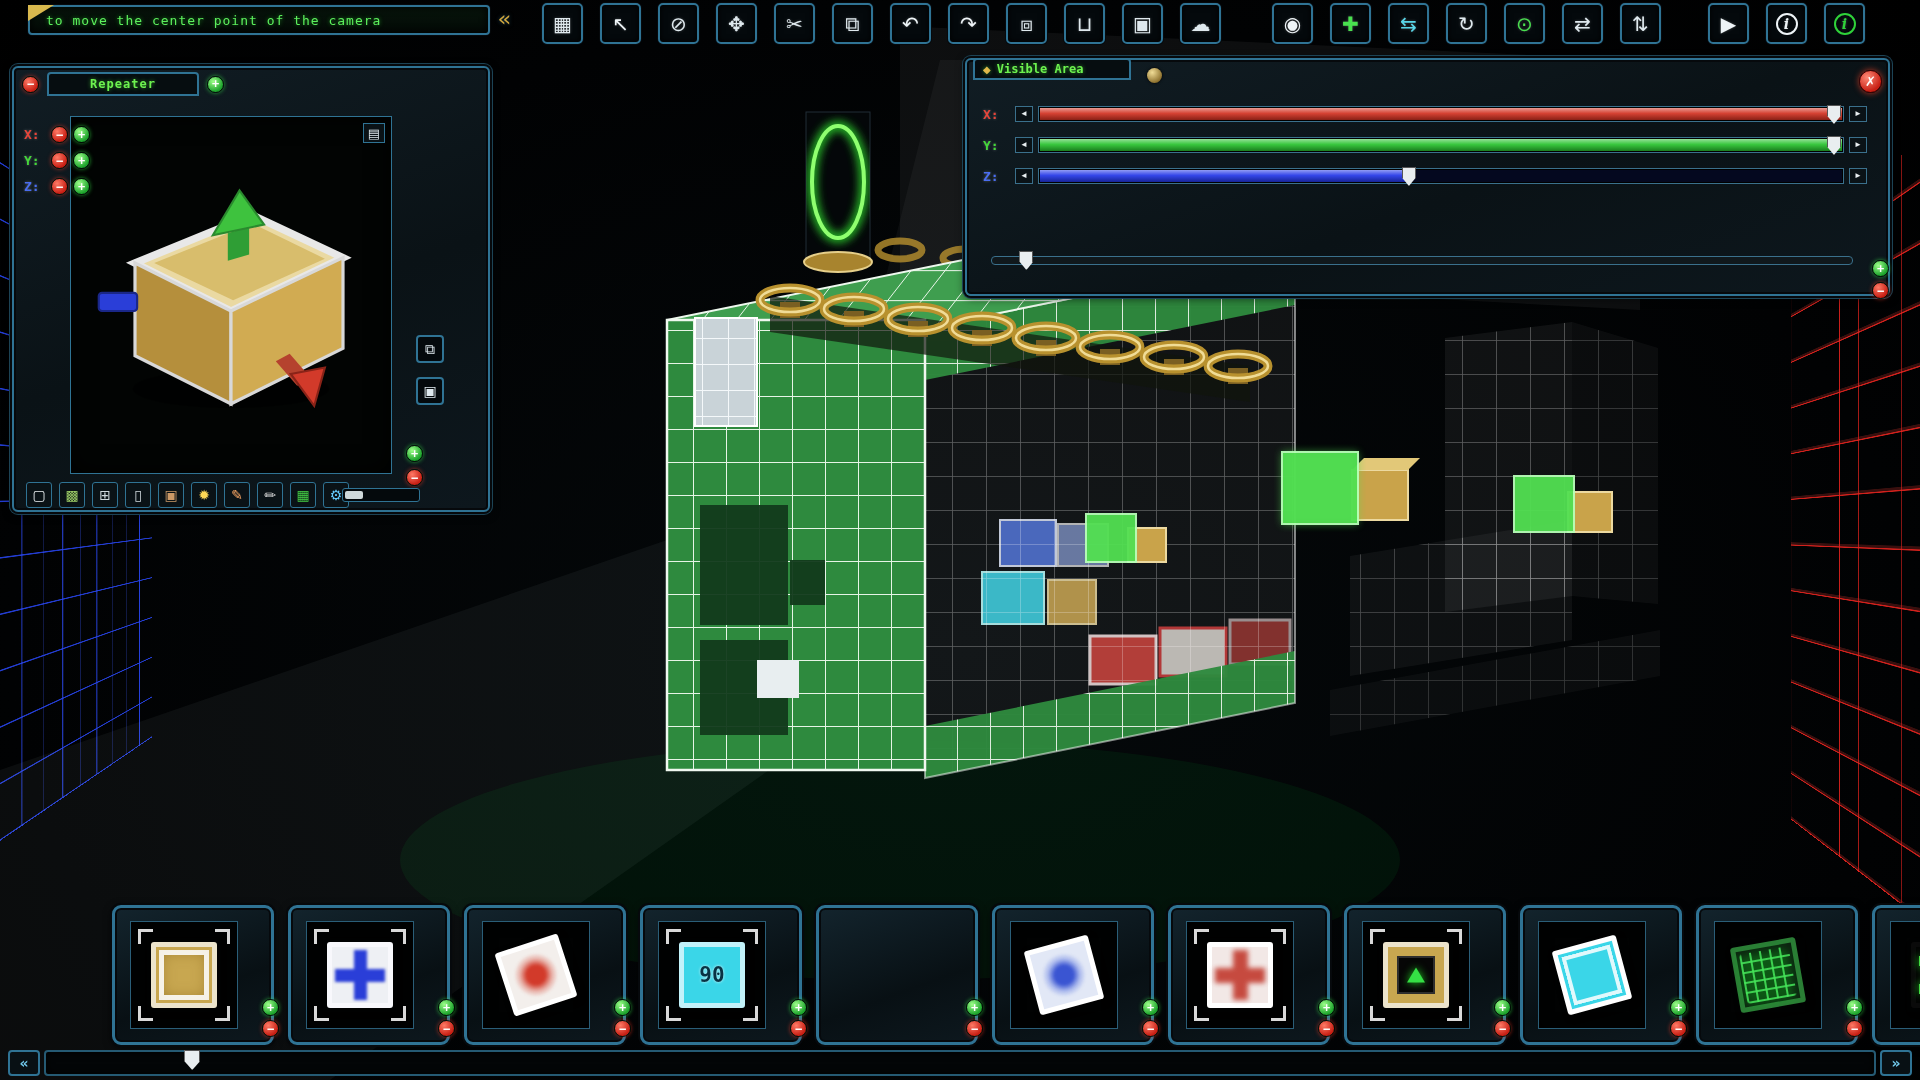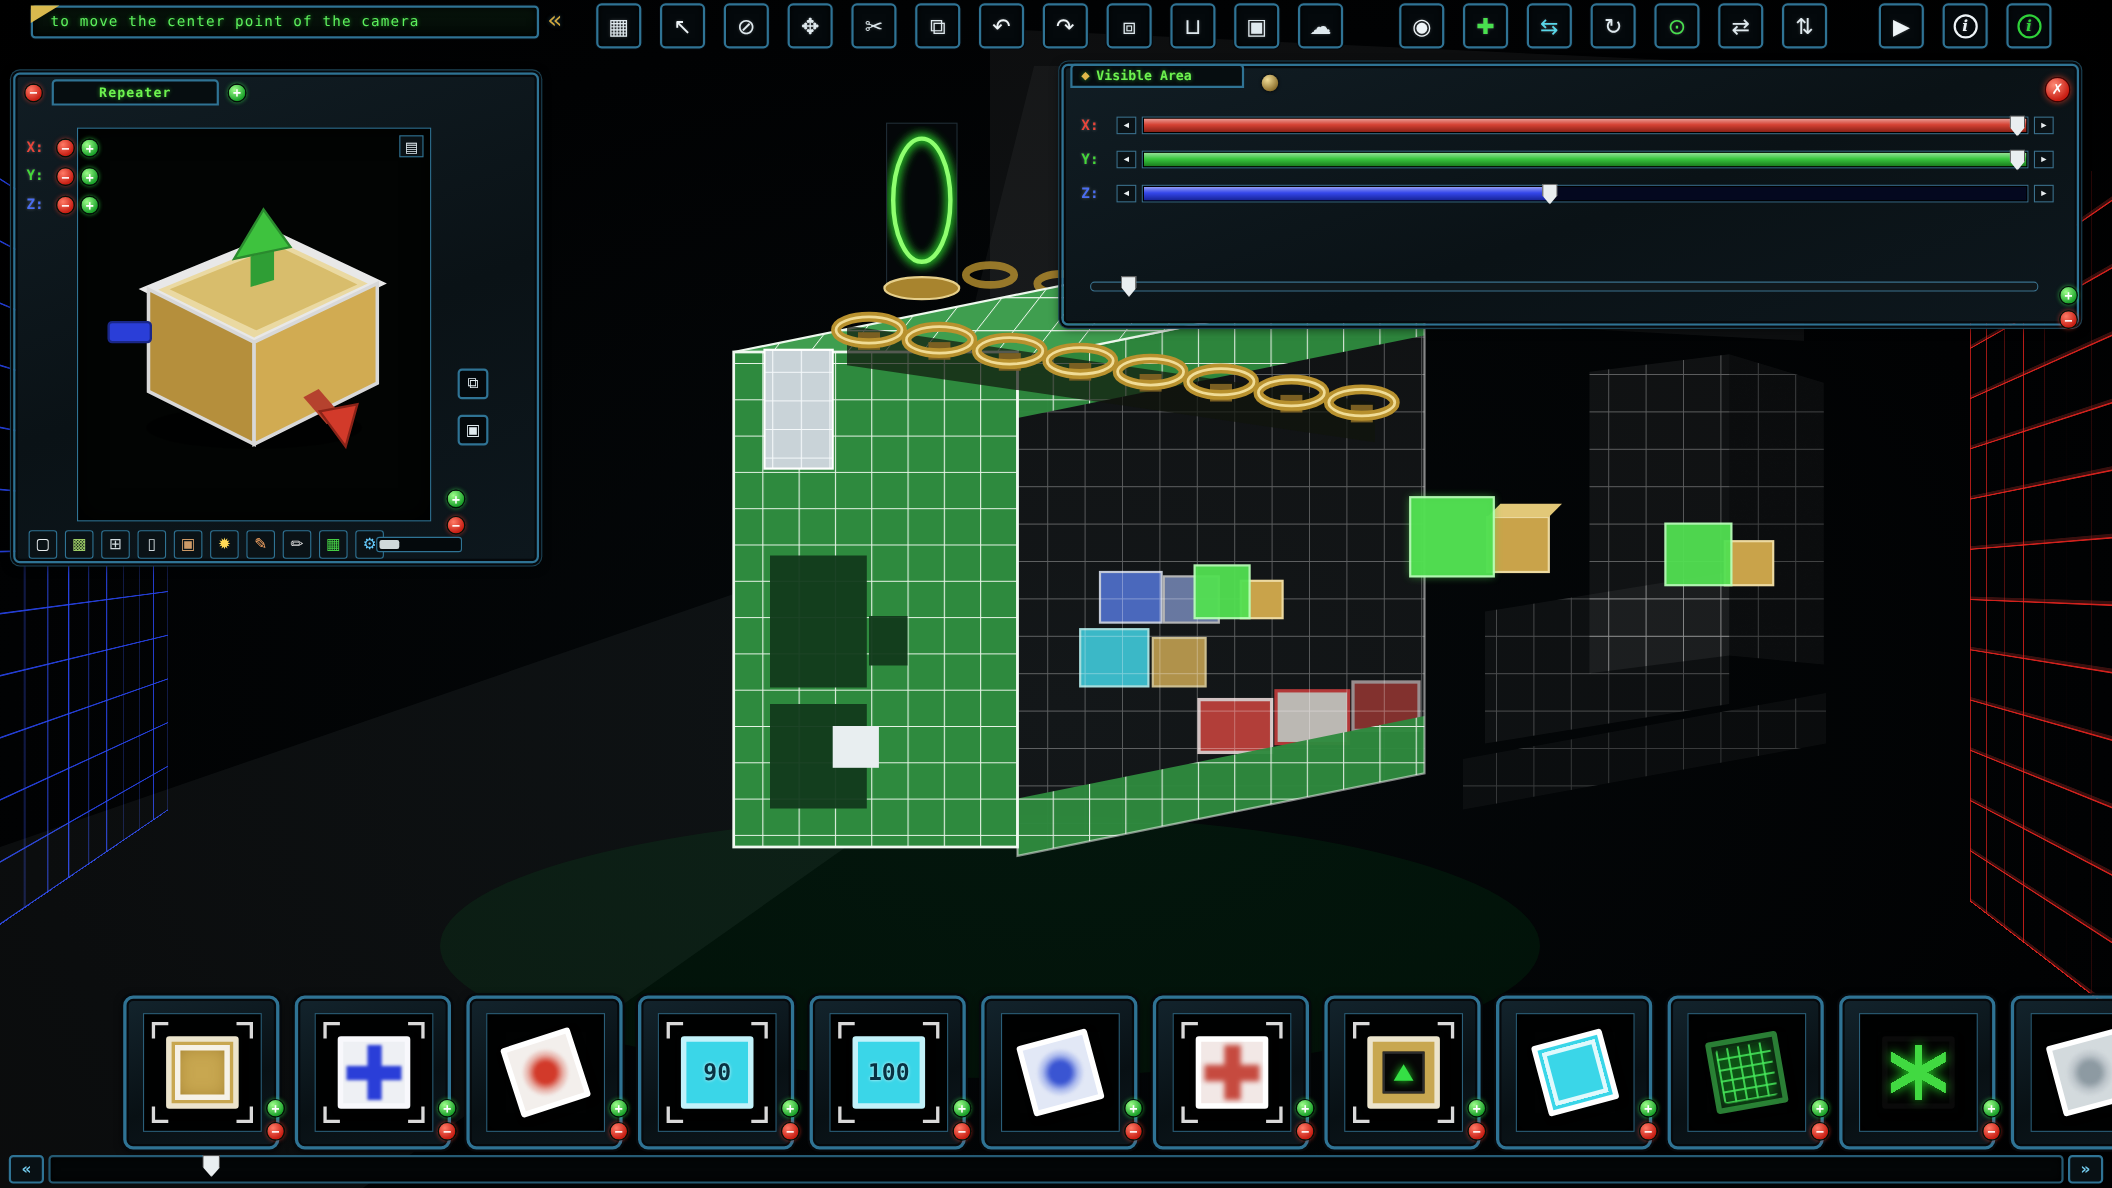--- a/index.html
+++ b/index.html
@@ -108,21 +108,21 @@
                border:1px solid #000; box-shadow:0 0 0 1px #3a708c, inset 0 0 10px #000;
                display:flex; align-items:center; justify-content:center; }
   .va-transp span { color:#e9f2f0; font-size:14px; letter-spacing:3px; }
   .va-tslider { position:absolute; left:24px; top:196px; width:862px; height:9px; background:#10181c;
                 border:1px solid #3a708c; border-radius:4px; }
   .va-tslider .va-handle { top:-6px; }
   .va-plusminus { position:absolute; left:905px; top:200px; display:flex; flex-direction:column; gap:5px; }
 
   
   .hotbar { position:absolute; left:112px; top:905px; z-index:20; display:flex; gap:14px; }
-  .slot { position:relative; width:142px; height:140px; flex:none;
+  .slot { position:relative; width:162px; height:140px; flex:none;
           background: linear-gradient(160deg,#13242d,#081014 60%,#0d181e);
           border:3px solid #2f7394; border-radius:9px;
           box-shadow:0 0 0 2px #06090c, inset 0 0 0 2px #06090c, 0 2px 8px rgba(0,0,0,.8); cursor:pointer; }
   .slot-win { position:absolute; left:15px; top:13px; width:108px; height:108px; background:#010202;
               border:1px solid #2a5e78; box-shadow: inset 0 0 14px #000;
               display:flex; align-items:center; justify-content:center; }
   .corners i { position:absolute; width:15px; height:15px; border:3px solid rgba(255,255,255,.85); }
   .corners .tl { left:7px; top:7px; border-right:none; border-bottom:none; }
   .corners .tr { right:7px; top:7px; border-left:none; border-bottom:none; }
   .corners .bl { left:7px; bottom:7px; border-right:none; border-top:none; }
@@ -612,73 +612,61 @@
         <div class="item-block" style="background: rgb(58, 214, 232); border-color: rgb(194, 242, 250); transform: none;">
           <div class="mark mark-label"></div>
           <span class="item-label">90</span>
         </div>
       </div>
       <button class="circle-btn green slot-plus">+</button>
       <button class="circle-btn red slot-minus">−</button>
     </div>
 
     <div class="slot">
+      <button class="circle-btn green slot-plus">+</button>
+      <button class="circle-btn red slot-minus">−</button>
+    </div>
+
+    <div class="slot">
+      <div class="slot-win">
+
+        <div class="item-block" style="background: rgb(226, 232, 246); border-color: rgb(255, 255, 255); transform: rotate(-15deg);">
+          <div class="mark mark-dot-blue"></div>
+          <span class="item-label"></span>
+        </div>
+      </div>
+      <button class="circle-btn green slot-plus">+</button>
+      <button class="circle-btn red slot-minus">−</button>
+    </div>
+
+    <div class="slot">
       <div class="slot-win">
         <div class="corners show">
           <i class="c tl"></i>
           <i class="c tr"></i>
           <i class="c bl"></i>
           <i class="c br"></i>
         </div>
-        <div class="item-block" style="background: rgb(58, 214, 232); border-color: rgb(194, 242, 250); transform: none;">
-          <div class="mark mark-label"></div>
-          <span class="item-label">100</span>
-        </div>
-      </div>
-      <button class="circle-btn green slot-plus">+</button>
-      <button class="circle-btn red slot-minus">−</button>
-    </div>
-
-    <div class="slot">
-      <div class="slot-win">
-
-        <div class="item-block" style="background: rgb(226, 232, 246); border-color: rgb(255, 255, 255); transform: rotate(-15deg);">
-          <div class="mark mark-dot-blue"></div>
+        <div class="item-block" style="background: rgb(242, 232, 230); border-color: rgb(255, 255, 255); transform: none;">
+          <div class="mark mark-cross-red"></div>
           <span class="item-label"></span>
         </div>
       </div>
       <button class="circle-btn green slot-plus">+</button>
       <button class="circle-btn red slot-minus">−</button>
     </div>
 
     <div class="slot">
       <div class="slot-win">
         <div class="corners show">
           <i class="c tl"></i>
           <i class="c tr"></i>
           <i class="c bl"></i>
           <i class="c br"></i>
         </div>
-        <div class="item-block" style="background: rgb(242, 232, 230); border-color: rgb(255, 255, 255); transform: none;">
-          <div class="mark mark-cross-red"></div>
-          <span class="item-label"></span>
-        </div>
-      </div>
-      <button class="circle-btn green slot-plus">+</button>
-      <button class="circle-btn red slot-minus">−</button>
-    </div>
-
-    <div class="slot">
-      <div class="slot-win">
-        <div class="corners show">
-          <i class="c tl"></i>
-          <i class="c tr"></i>
-          <i class="c bl"></i>
-          <i class="c br"></i>
-        </div>
         <div class="item-block" style="background: rgb(200, 167, 80); border-color: rgb(236, 228, 204); transform: none;">
           <div class="mark mark-screen"></div>
           <span class="item-label"></span>
         </div>
       </div>
       <button class="circle-btn green slot-plus">+</button>
       <button class="circle-btn red slot-minus">−</button>
     </div>
 
     <div class="slot">

